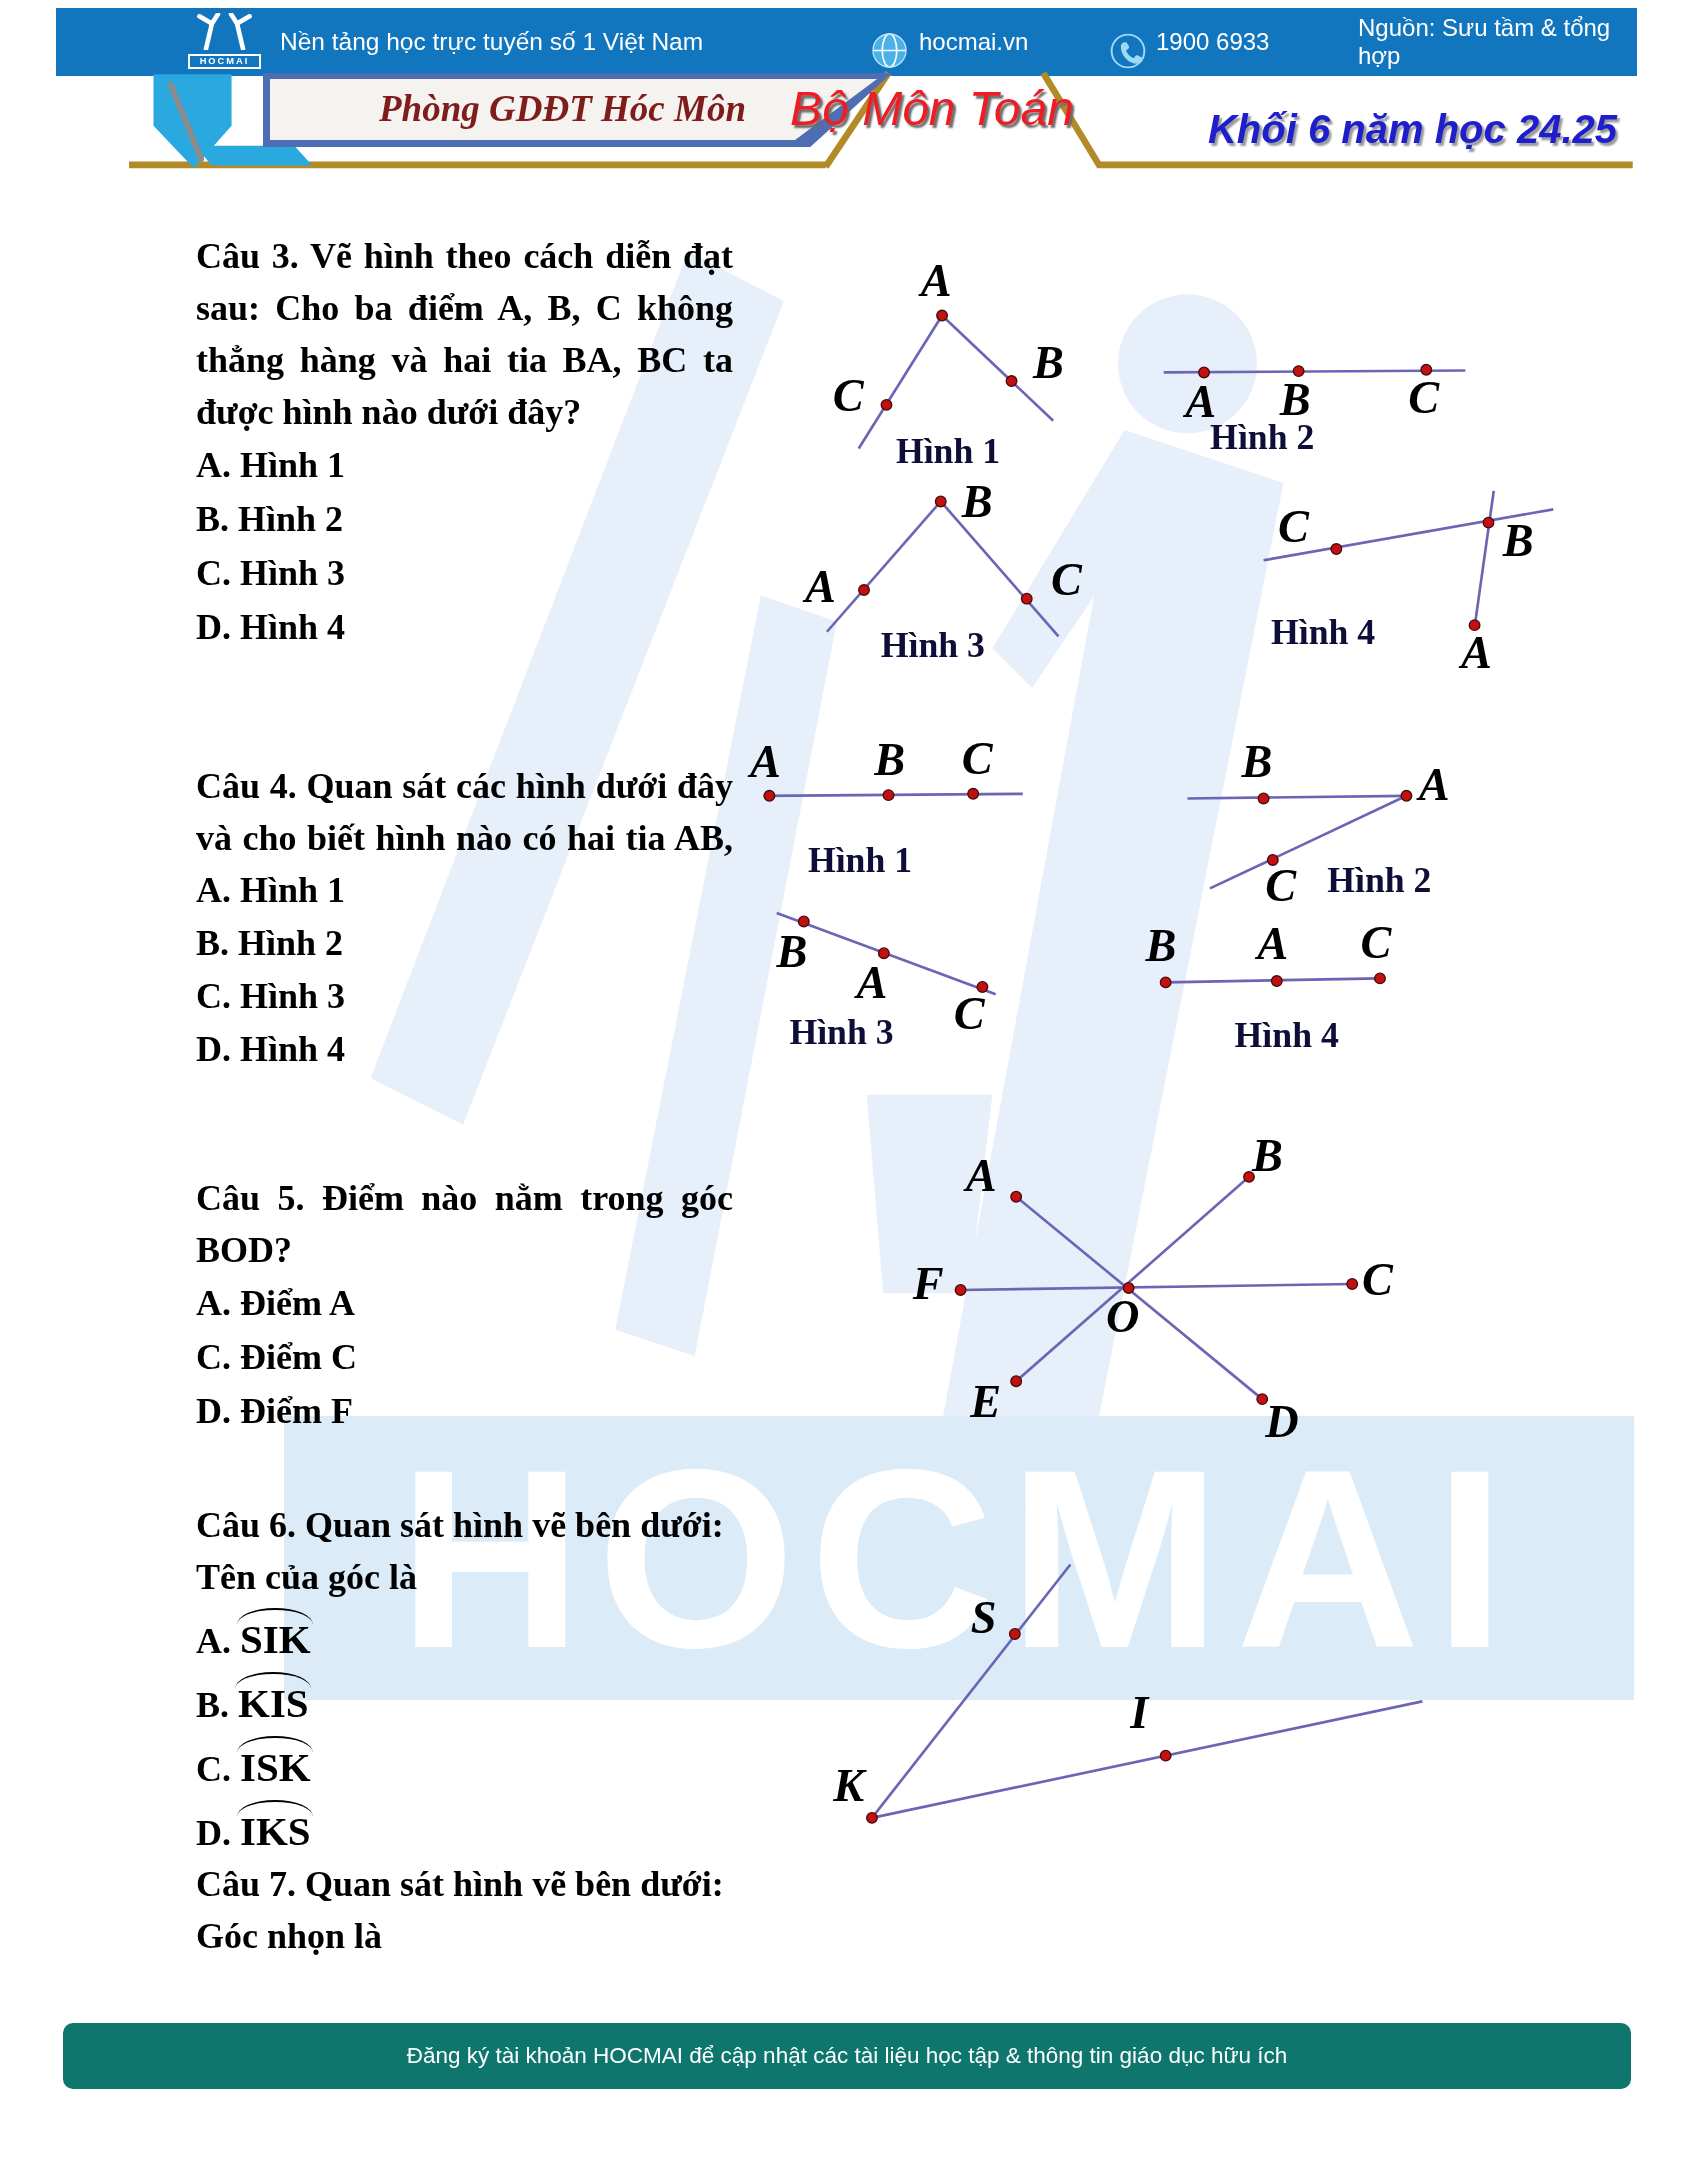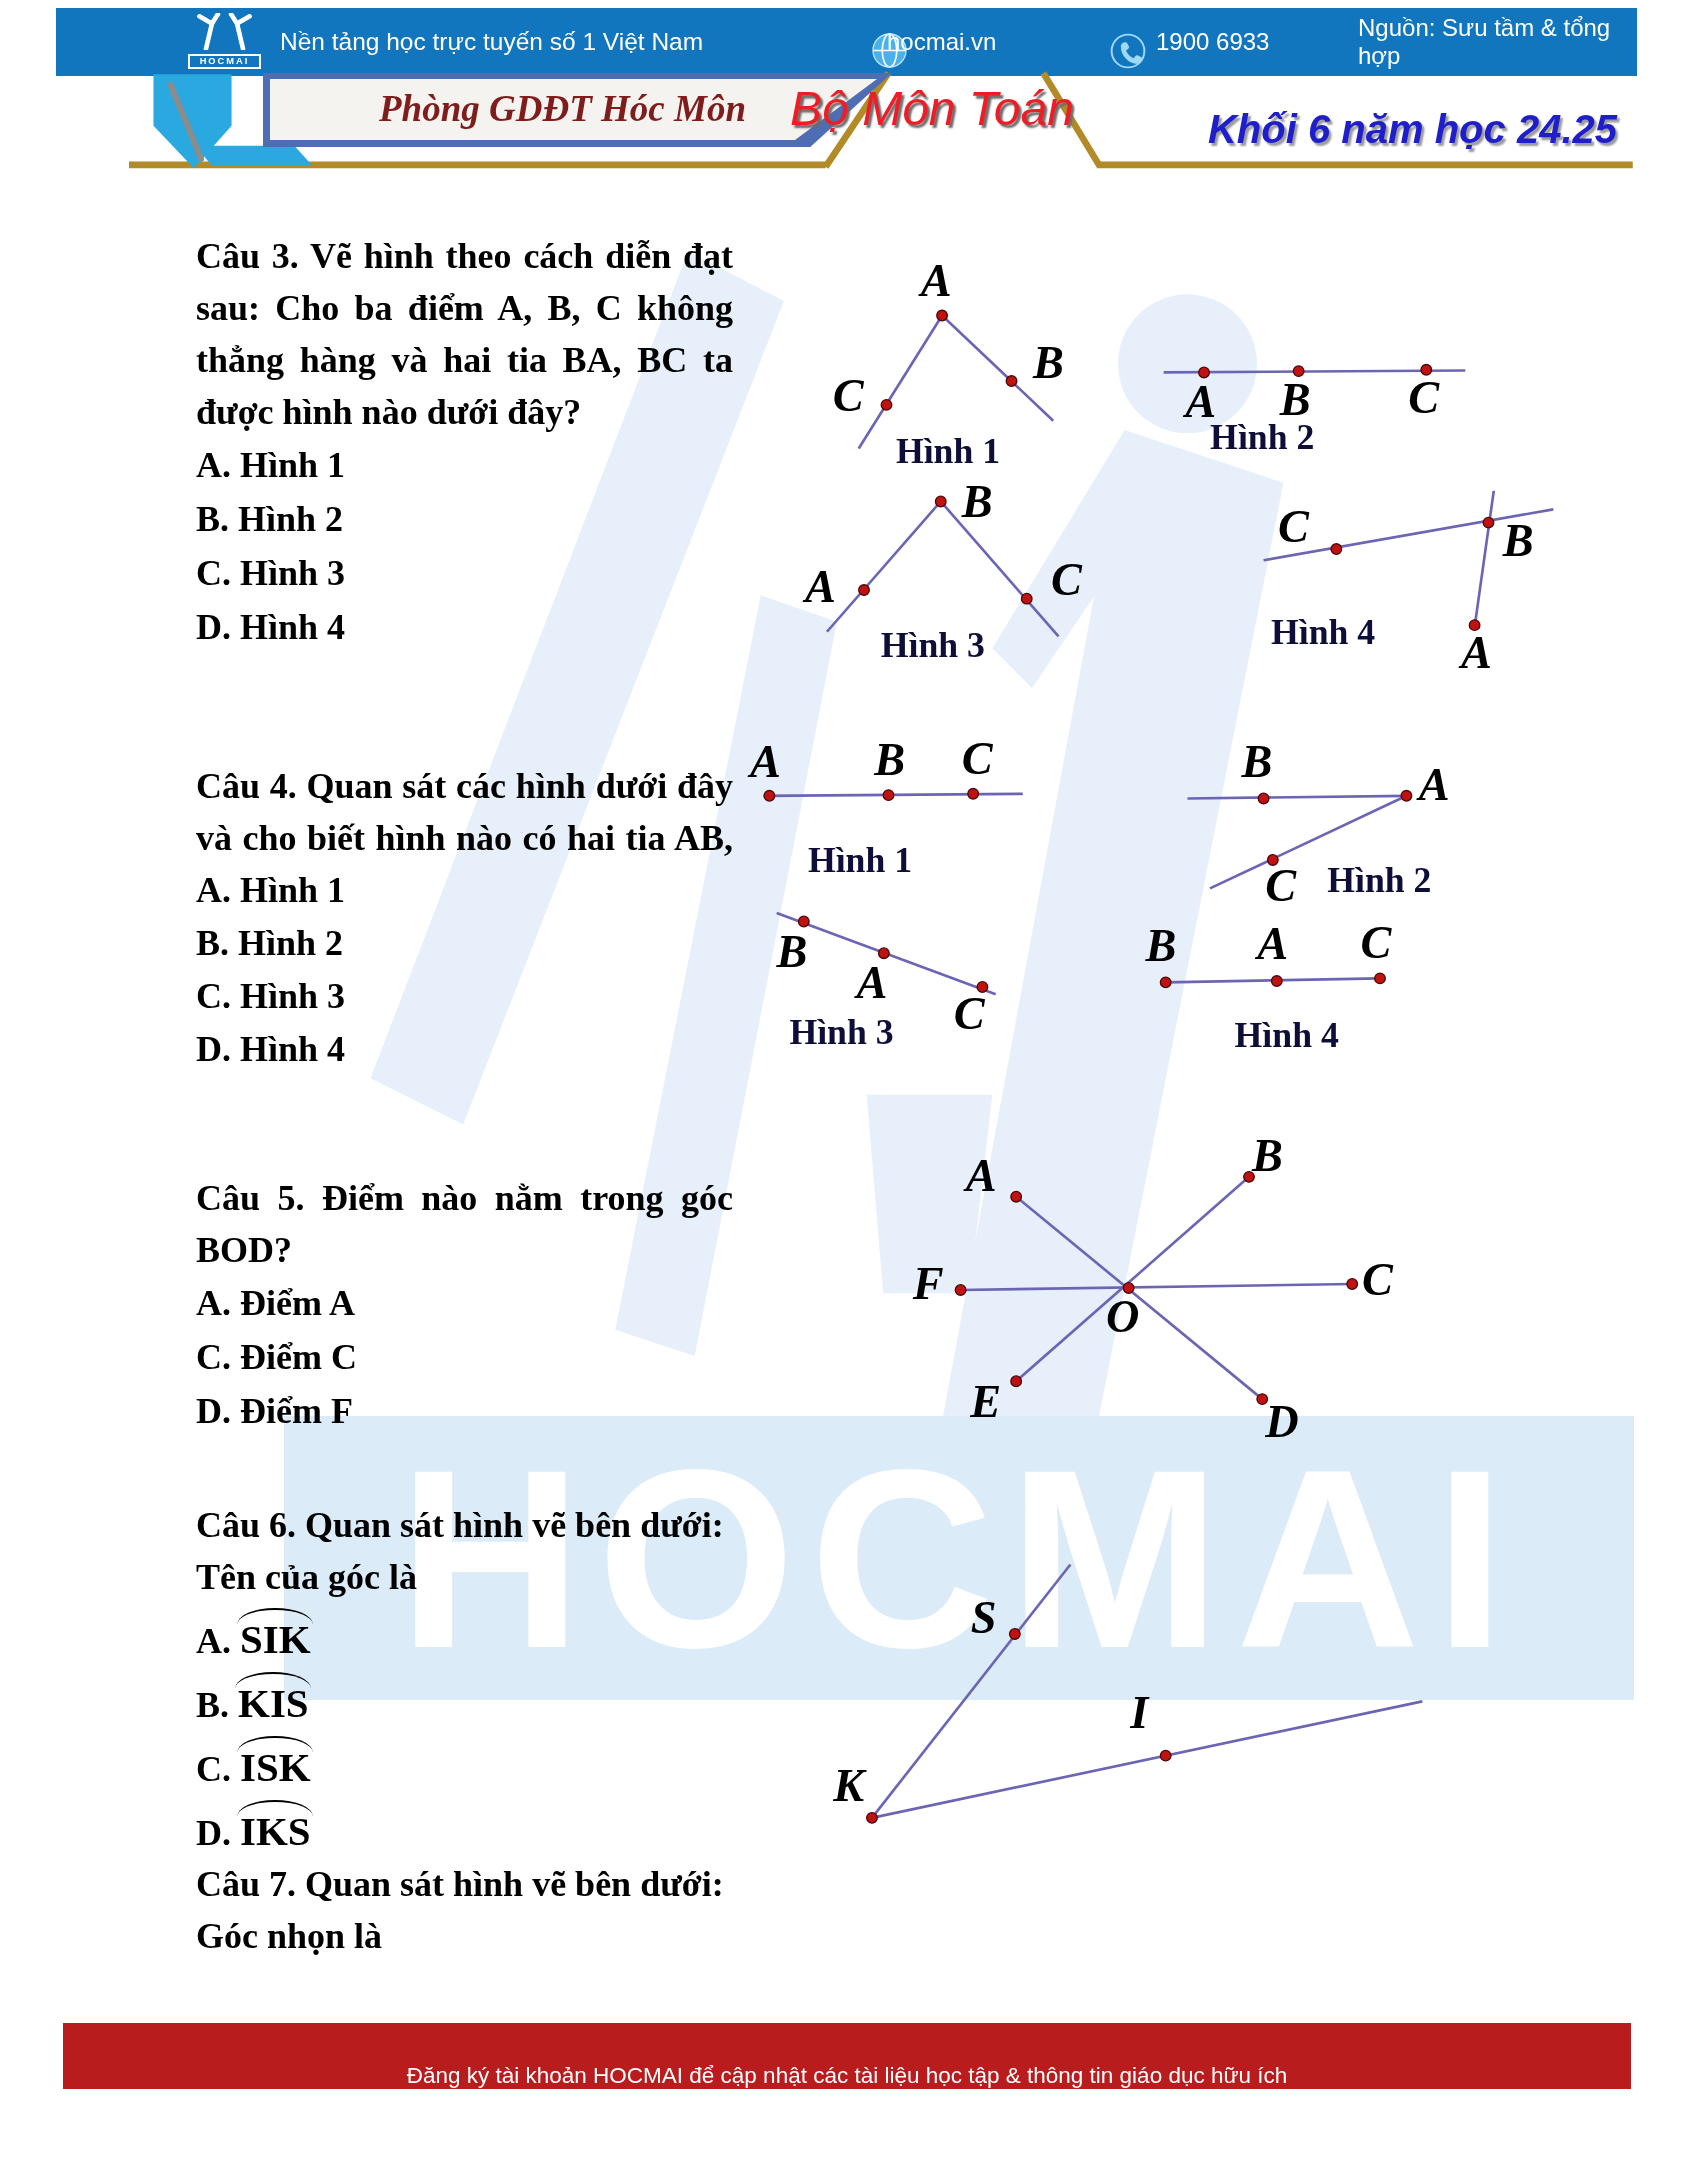--- a/index.html
+++ b/index.html
@@ -38,23 +38,23 @@
     align-items:center;justify-content:center;font-family:Liberation Serif, serif;
     font-weight:bold;font-style:italic;font-size:37px;color:#7f1d1d;}
   .subject{position:absolute;left:773px;top:78px;width:318px;height:61px;display:flex;
     align-items:center;justify-content:center;font-family:"Liberation Sans",sans-serif;
     font-weight:normal;font-style:italic;font-size:48px;color:#ee1c24;text-shadow:2.6px 2.6px 2px #6b6b6b;}
   .grade{position:absolute;left:1184px;top:103px;width:457px;height:53px;display:flex;
     align-items:center;justify-content:center;font-family:"Liberation Sans",sans-serif;
     font-weight:bold;font-style:italic;font-size:40px;color:#1e1ecb;text-shadow:2.6px 2.6px 2px #9a9a9a;}
 
   
-  .botbar{position:absolute;left:63px;top:2023px;width:1568px;height:66px;background:#b91c1c;
-    display:flex;align-items:flex-end;justify-content:center;font-family:"Liberation Sans",sans-serif;
-    font-size:22.5px;color:#fff;}
+  .botbar{position:absolute;left:63px;top:2023px;width:1568px;height:66px;background:#0f766e;
+    display:flex;align-items:center;justify-content:center;font-family:"Liberation Sans",sans-serif;
+    font-size:22.5px;color:#fff;border-radius:10px;}
 
   
   .q{position:absolute;left:196px;font-weight:bold;--oh:54px;}
   .q3{top:230px;} .q4{top:760px;--oh:53px;} .q5{top:1172px;} .q6{top:1499px;--oh:64px;} .q7{top:1858px;}
   .line{font-size:36px;line-height:52px;white-space:nowrap;}
   .line.j{width:537px;text-align:justify;text-align-last:justify;white-space:normal;}
   .opt{line-height:var(--oh);white-space:nowrap;font-size:36px;}
   .q6 .opts{margin-top:6px;}
   .ang{position:relative;display:inline-block;font-size:41px;line-height:1;}
   .ang::before{content:"";position:absolute;left:-2.6px;right:-2.6px;top:-10.6px;height:14.6px;
@@ -267,21 +267,21 @@
       <div class="logobox">HOCMAI</div>
     </div>
     <div class="tagline">Nền tảng học trực tuyến số 1 Việt Nam</div>
 
     <svg class="hd-ic" style="left:815px" width="37" height="37" viewBox="0 0 56 56">
       <circle cx="28" cy="28" r="25" fill="#4ab2e8"></circle>
       <ellipse cx="28" cy="28" rx="11" ry="25" fill="none" stroke="#fff" stroke-width="2.5"></ellipse>
       <line x1="3" y1="28" x2="53" y2="28" stroke="#fff" stroke-width="2.5"></line>
       <circle cx="28" cy="28" r="25" fill="none" stroke="#bfe6f8" stroke-width="2"></circle>
     </svg>
-    <div class="hd-txt" style="left:831px">hocmai.vn</div>
+    <div class="hd-txt" style="left:863px">hocmai.vn</div>
 
     <svg class="hd-ic" style="left:1053px" width="38" height="38" viewBox="0 0 58 58">
       <circle cx="29" cy="29" r="25" fill="none" stroke="#9fd9f6" stroke-width="3"></circle>
       <path d="M18 21 q2 -7 9 -5 l4 7 q-1 4 -5 5 q3 9 12 12 q1 -4 5 -5 l7 4 q2 7 -5 9 q-11 2 -19 -7 q-8 -8 -8 -20 z" fill="#9fd9f6"></path>
     </svg>
     <div class="hd-txt" style="left:1100px">1900 6933</div>
 
     <div class="hd-txt" style="left:1302px">Nguồn: Sưu tầm &amp; tổng hợp</div>
   </div>
 

